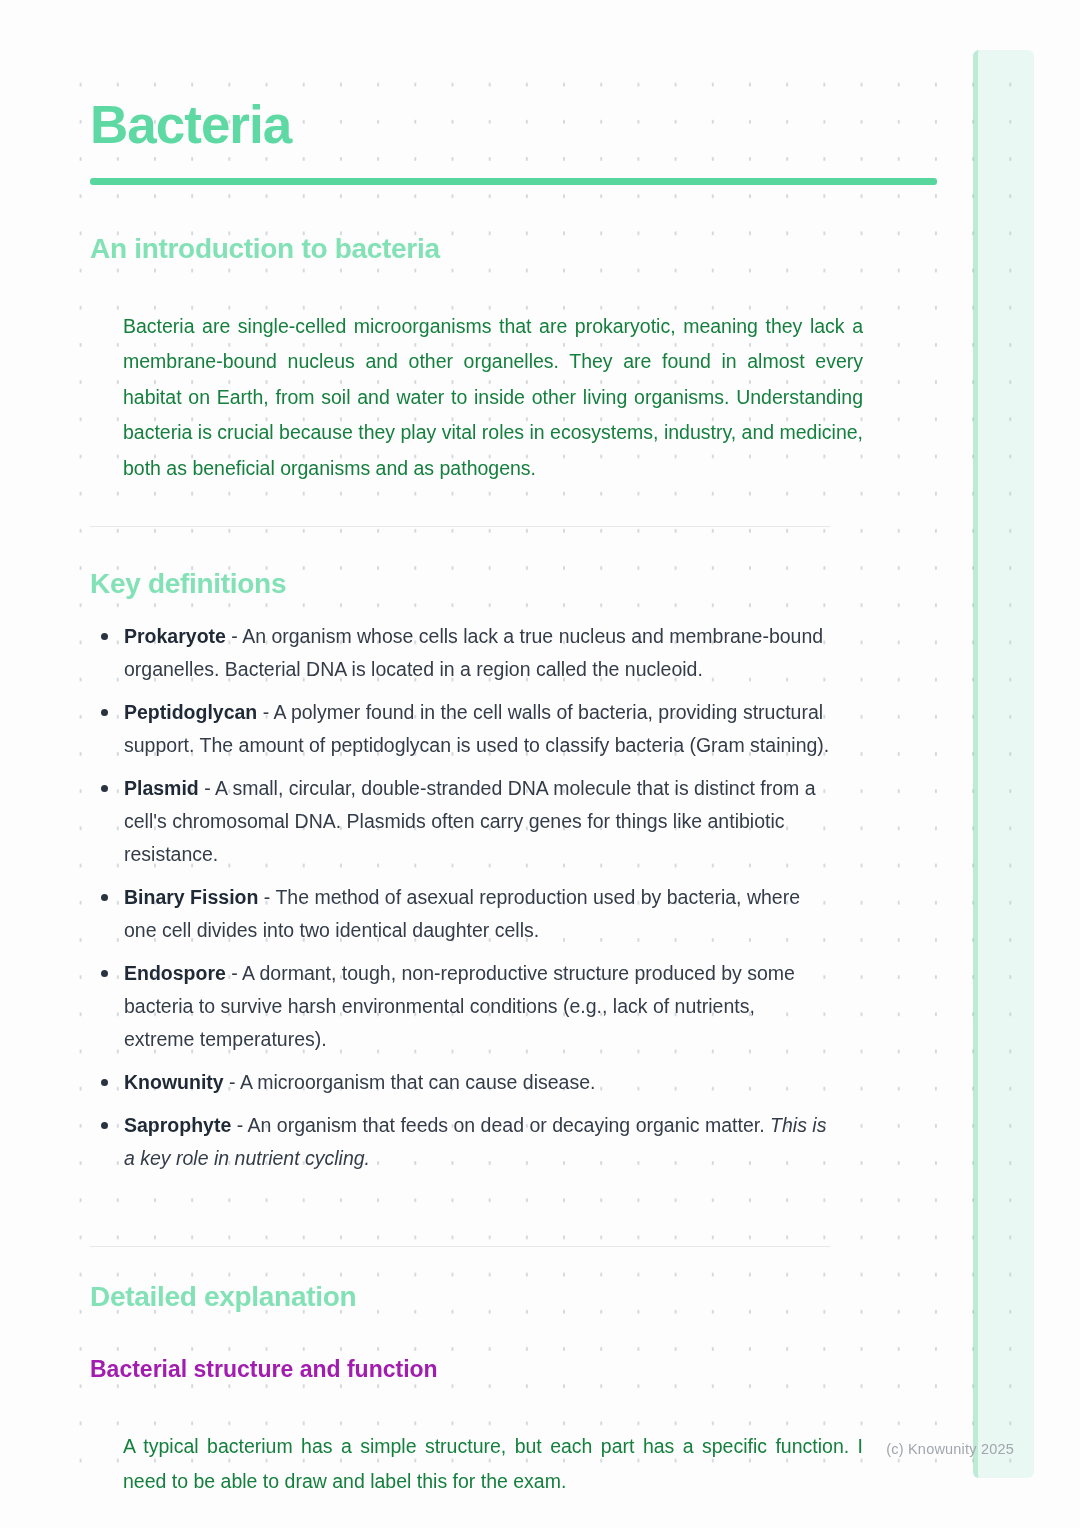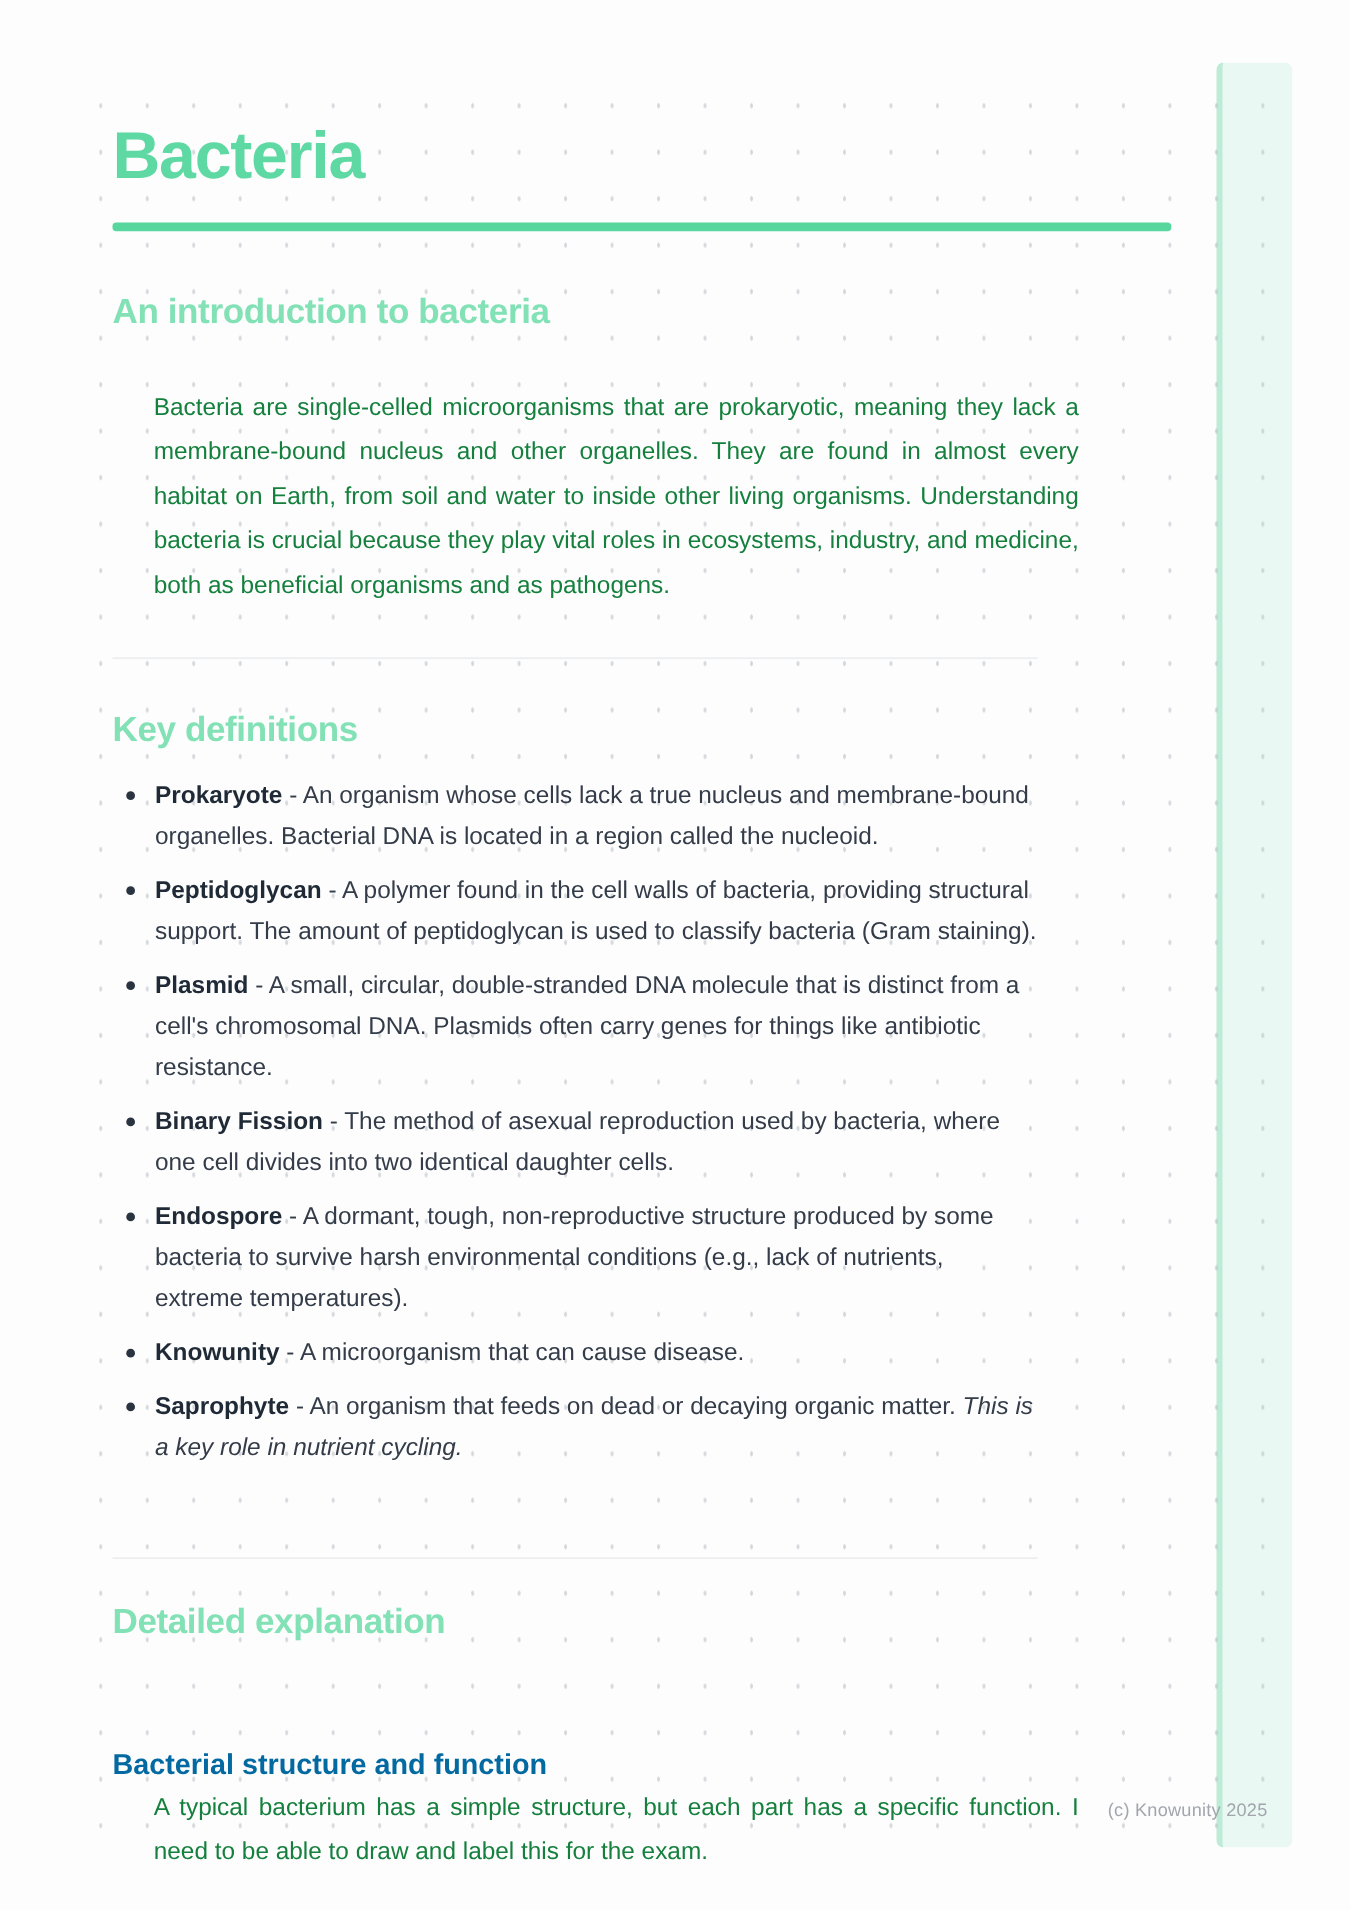--- a/index.html
+++ b/index.html
@@ -51,22 +51,21 @@
     font-size: 28px; font-weight: 700; letter-spacing: -0.3px;
     color: #82e1b5;
   }
   .h2.intro    { top: 233px; text-align: right; }
   .h2.keydefs  { top: 568px; }
   .h2.detailed { top: 1281px; }
 
   .h3 {
     position: absolute; left: 90px; top: 1356px; z-index: 2;
     font-size: 23px; font-weight: 700;
-    color: #0369a1;
-    margin-top: 42px;
+    color: #a21caf;
   }
 
   .body-p {
     position: absolute; left: 100px; width: 740px; z-index: 2;
     font-size: 19.5px; line-height: 35.5px;
     color: #15803d;
     text-align: justify;
     margin-left: 23px;
   }
   .body-p.p1 { top: 289px; }

